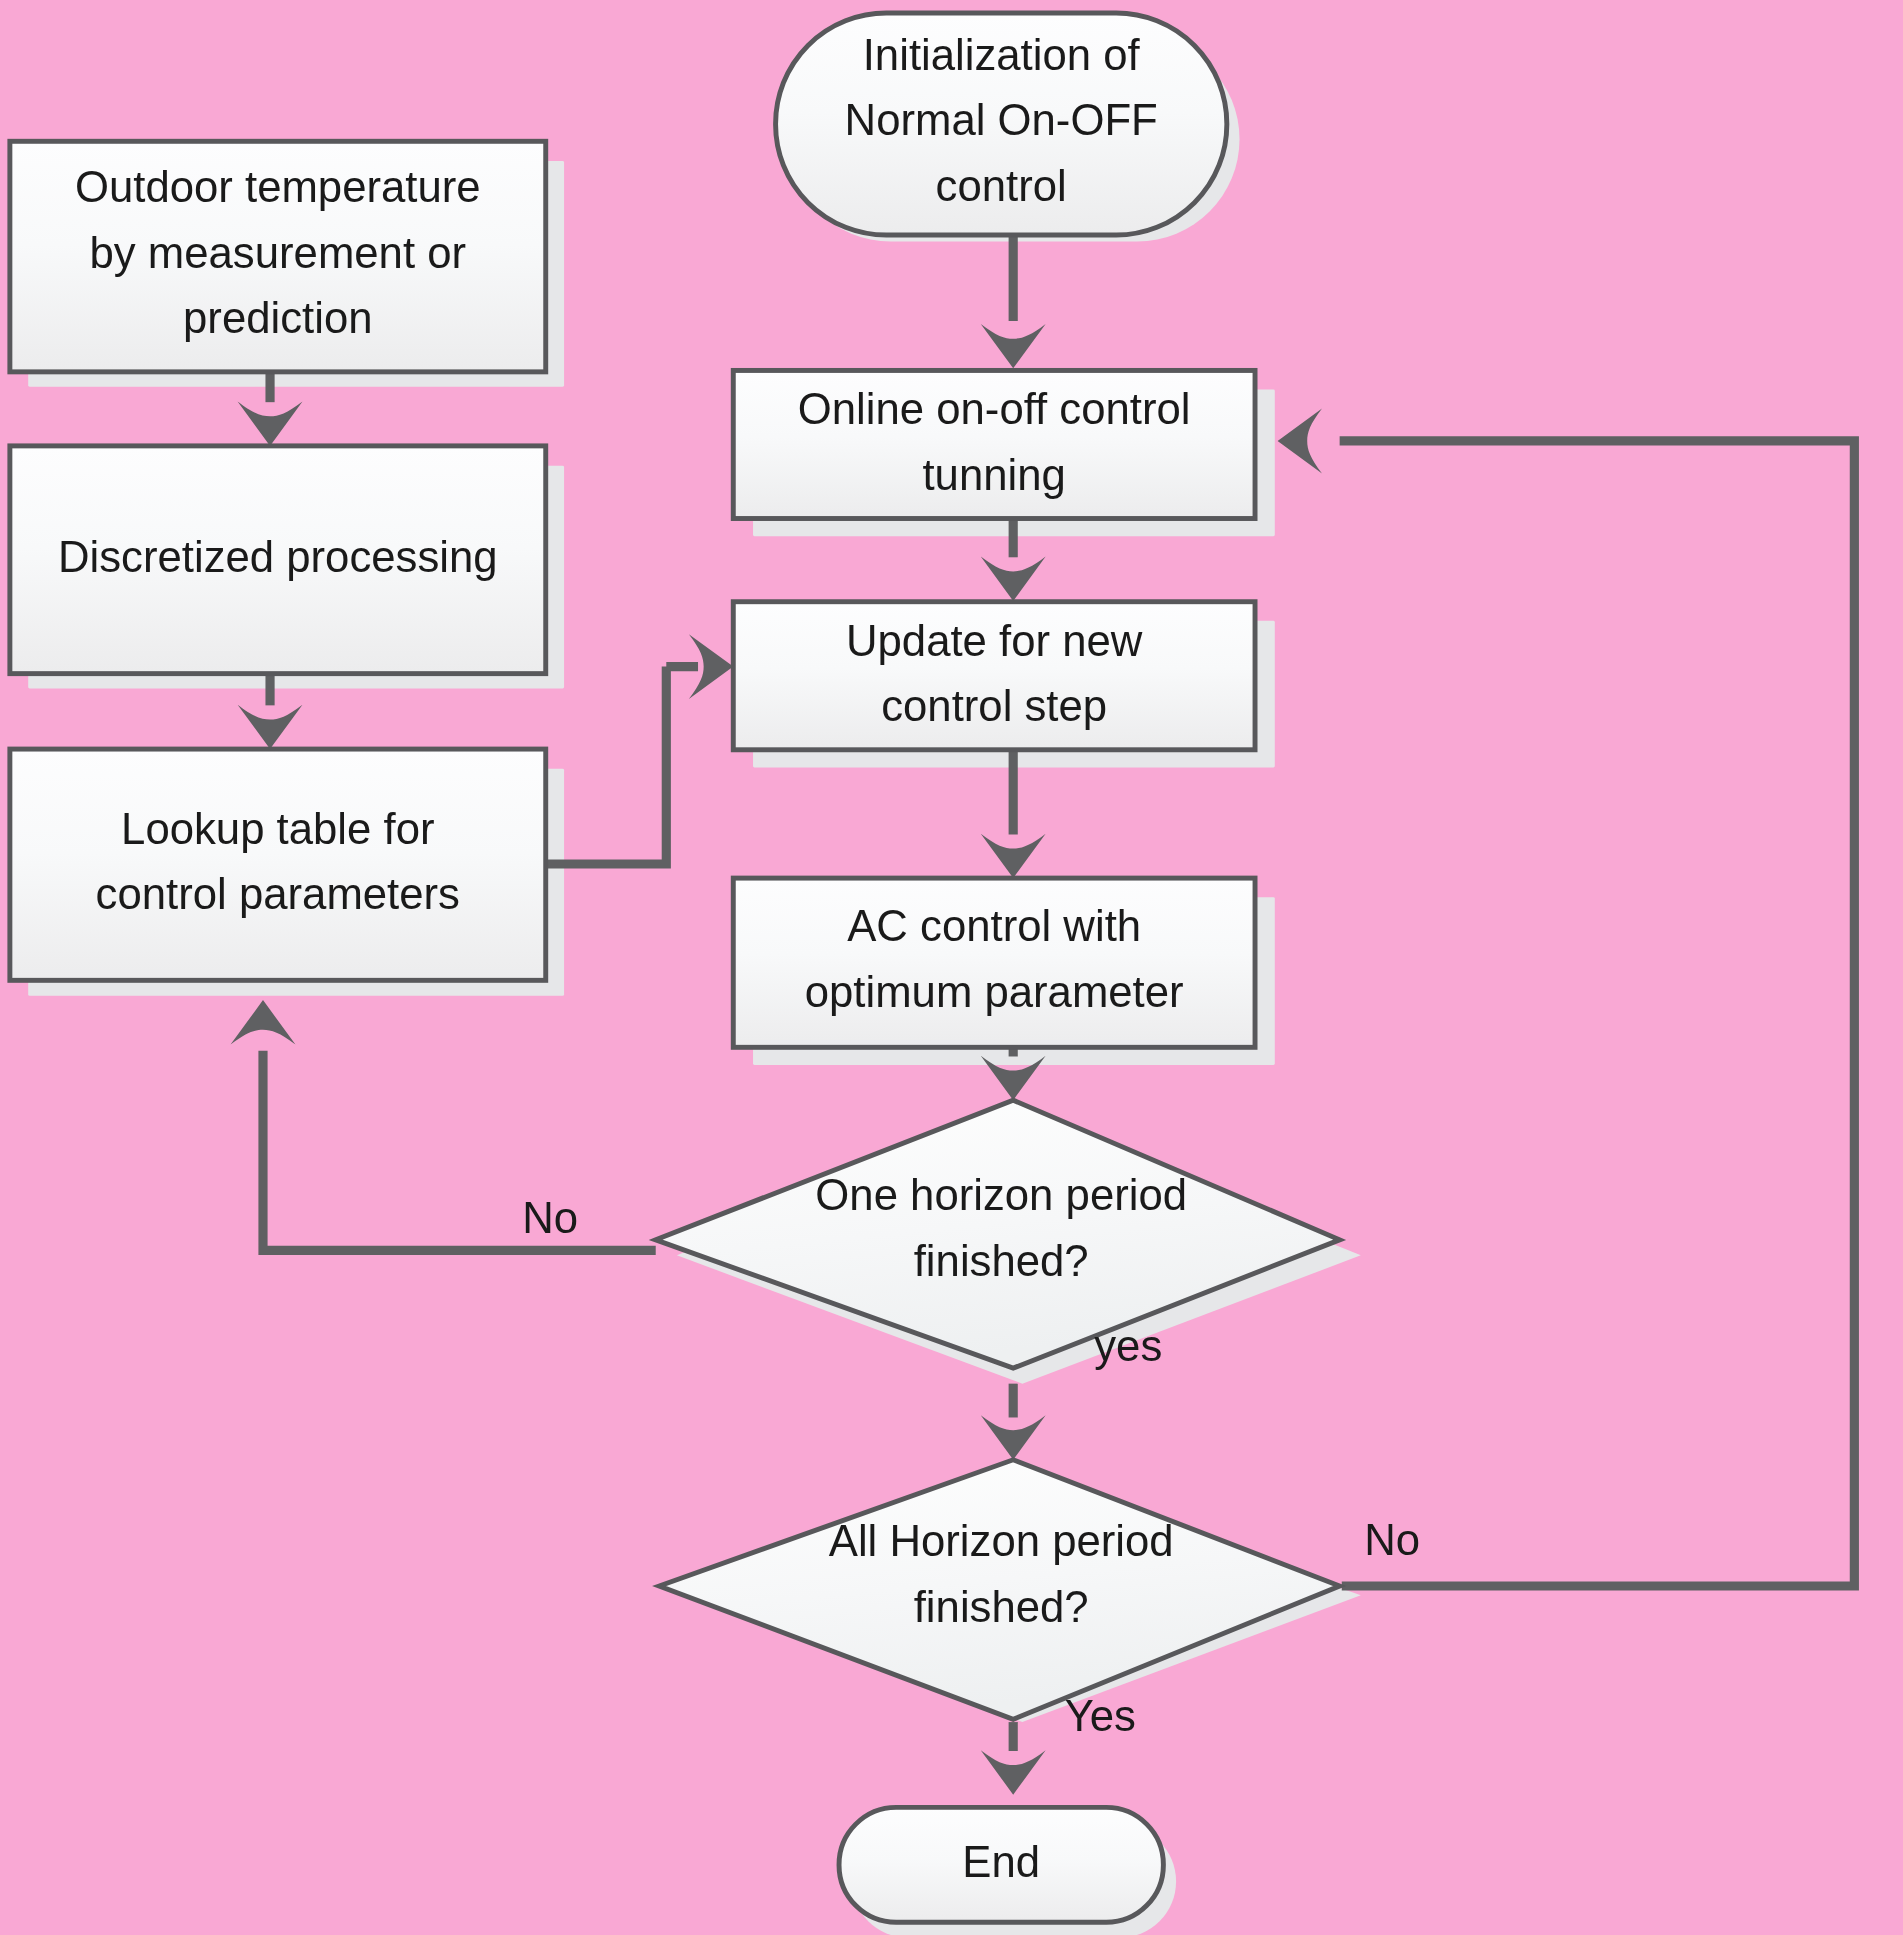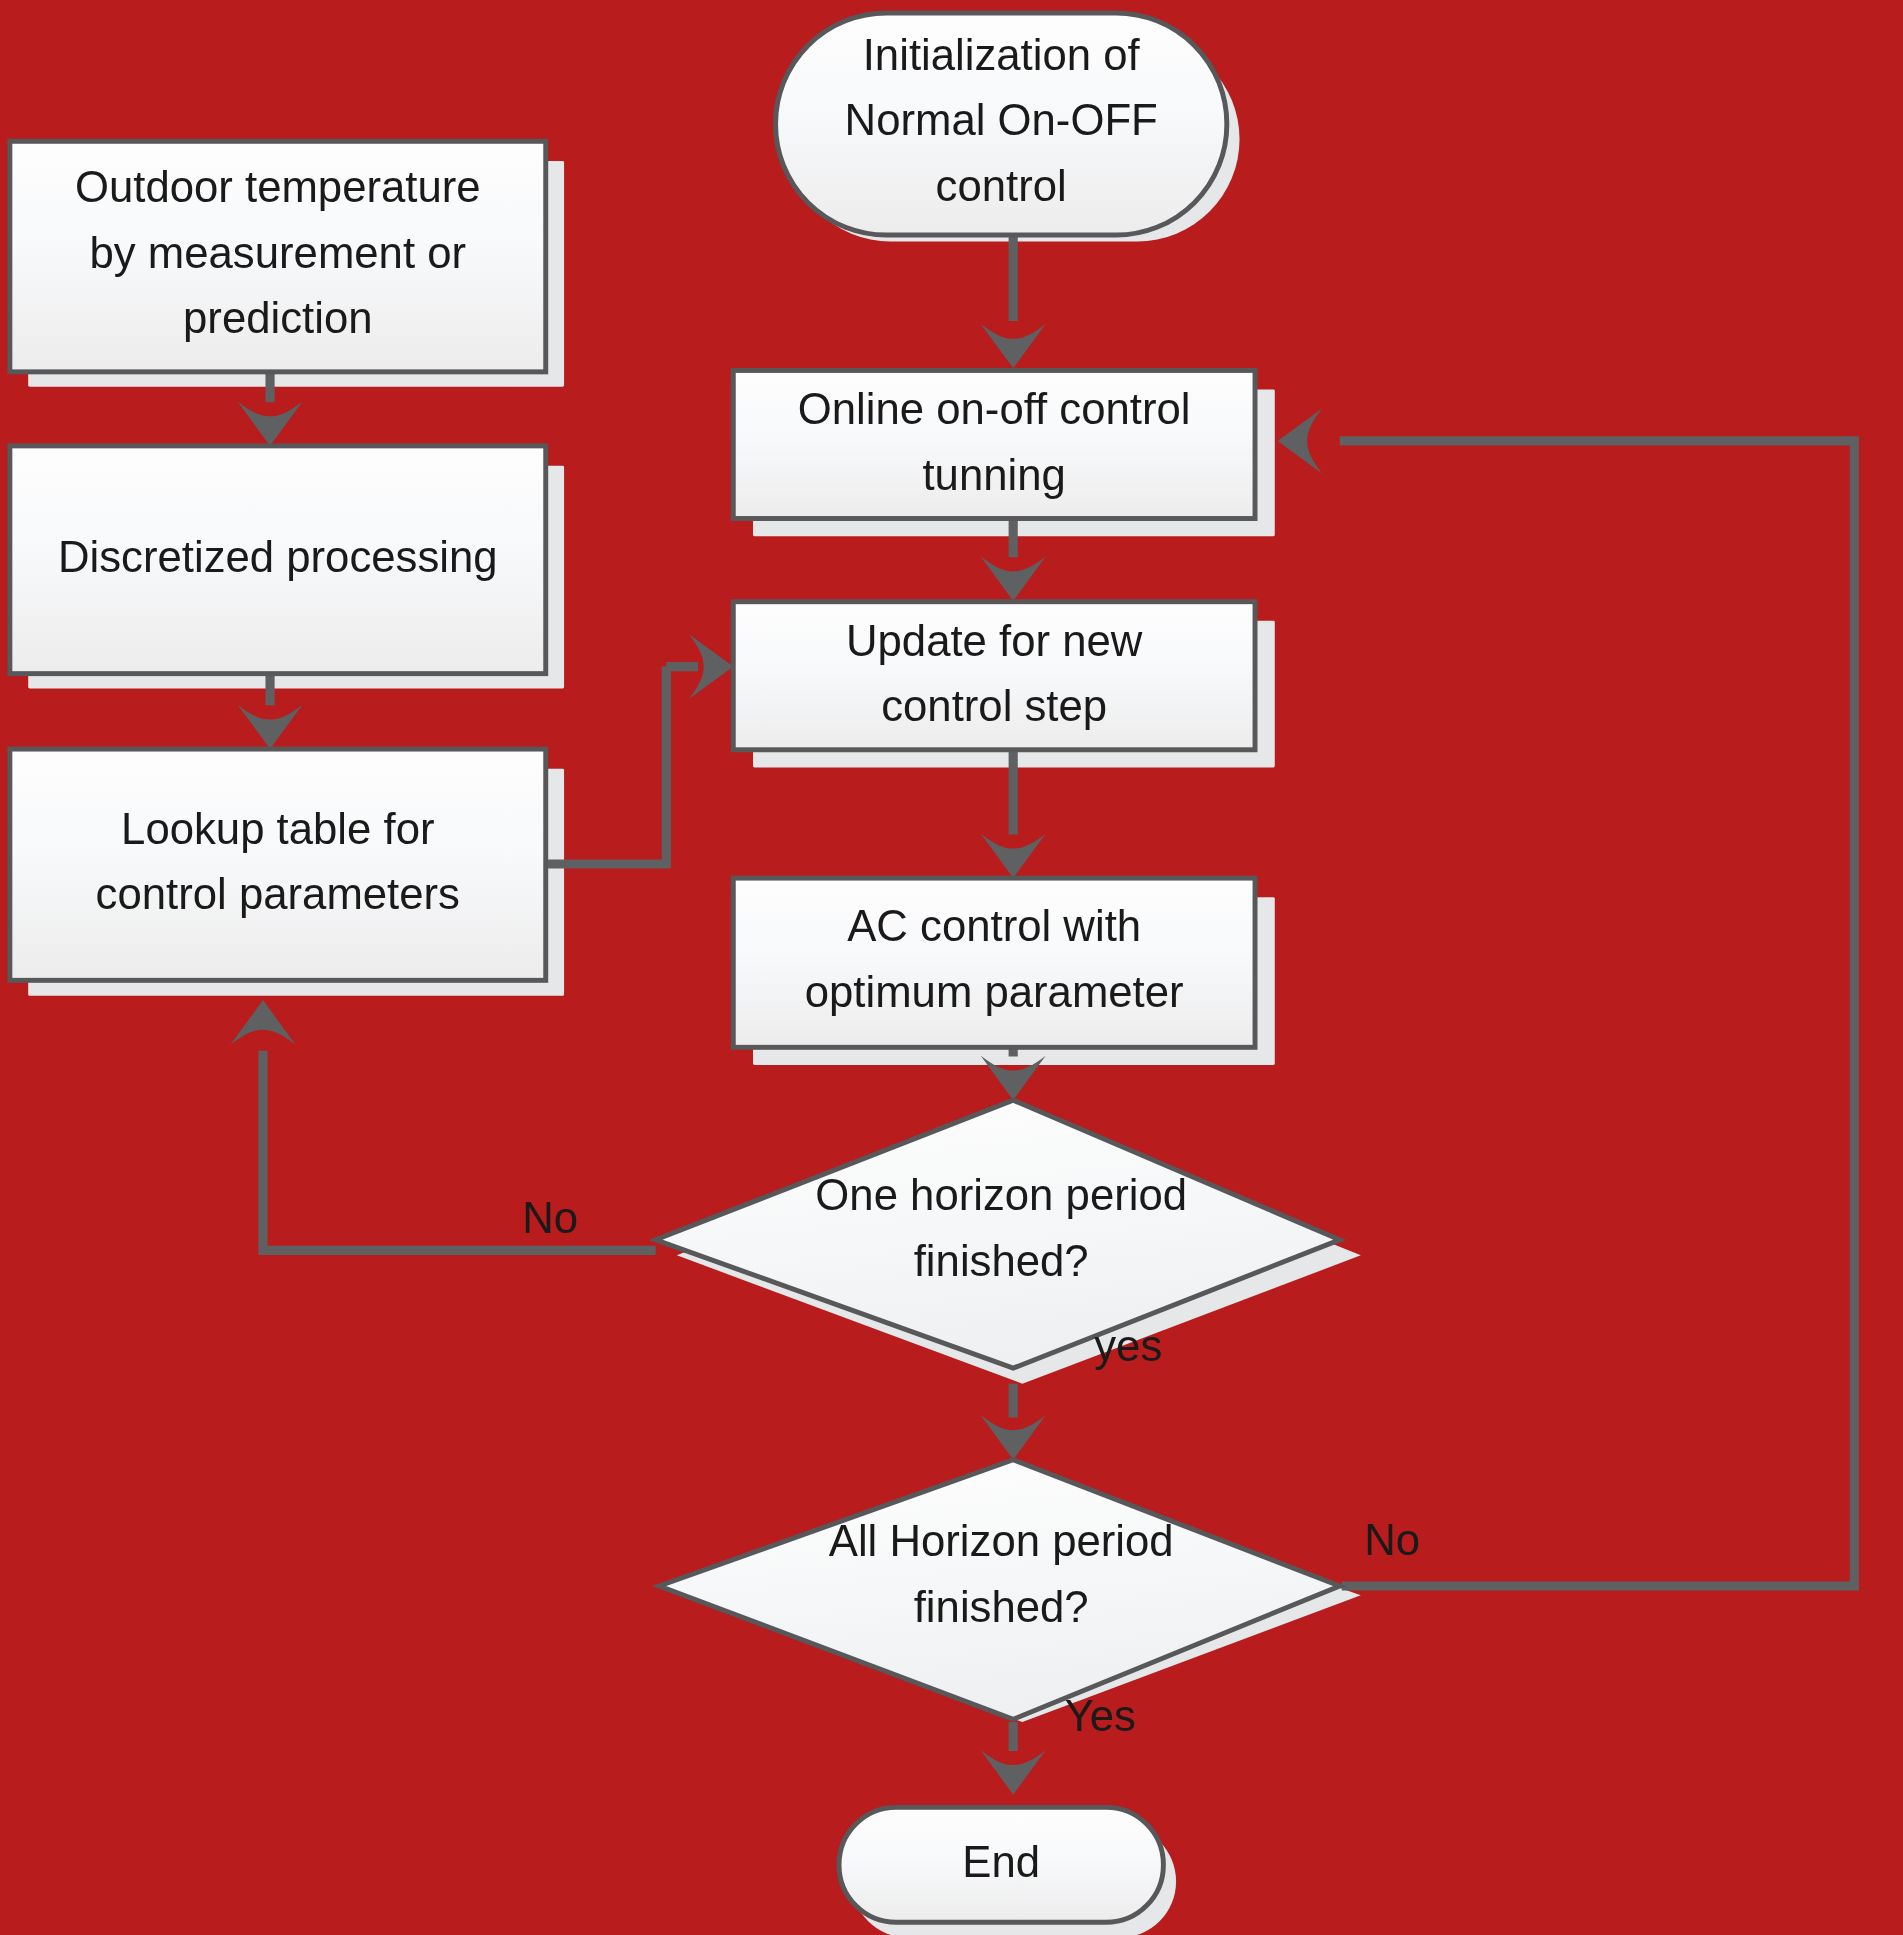--- a/index.html
+++ b/index.html
@@ -1,17 +1,17 @@
 <!DOCTYPE html>
 <html style="font-size:11.3px"><head>
 <meta charset="utf-8">
 <style>
   html,body{margin:0;padding:0;background:#ffffff;}
   body{font-family:"Liberation Sans", sans-serif;}
-  #flow-root{position:relative;width:1903px;height:1936px;background:#b91c1c;}
+  #flow-root{position:relative;width:1903px;height:1936px;background:#f9a8d4;}
   svg#flow-svg{display:block;width:1903px;height:1936px;}
   .node-text{font-family:"Liberation Sans", sans-serif;font-size:62px;fill:#1a1a1a;text-anchor:middle;dominant-baseline:middle;}
   .edge-label{font-family:"Liberation Sans", sans-serif;font-size:62px;fill:#1a1a1a;}
   .shape-body{stroke:#58585b;stroke-width:7;}
   .shape-shadow{fill:#e6e7e9;stroke:none;}
   .conn{stroke:#5f6062;stroke-width:13;fill:none;stroke-linecap:butt;stroke-linejoin:miter;}
   .arrowhead{fill:#5f6062;stroke:none;}
 </style>
 </head>
 <body>

